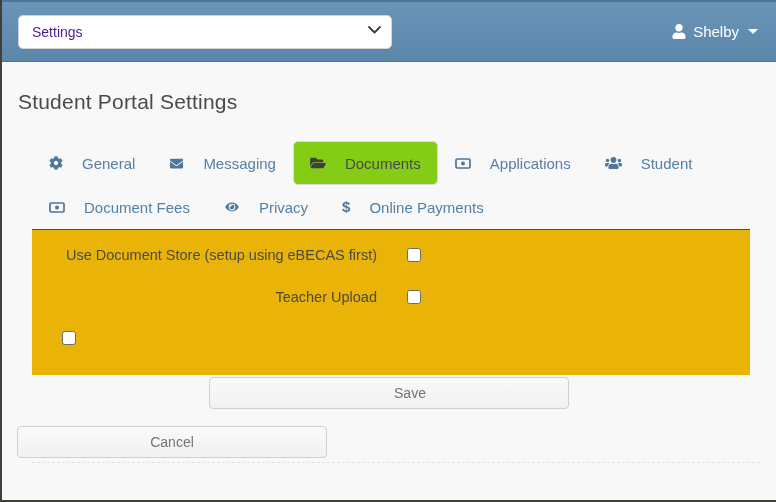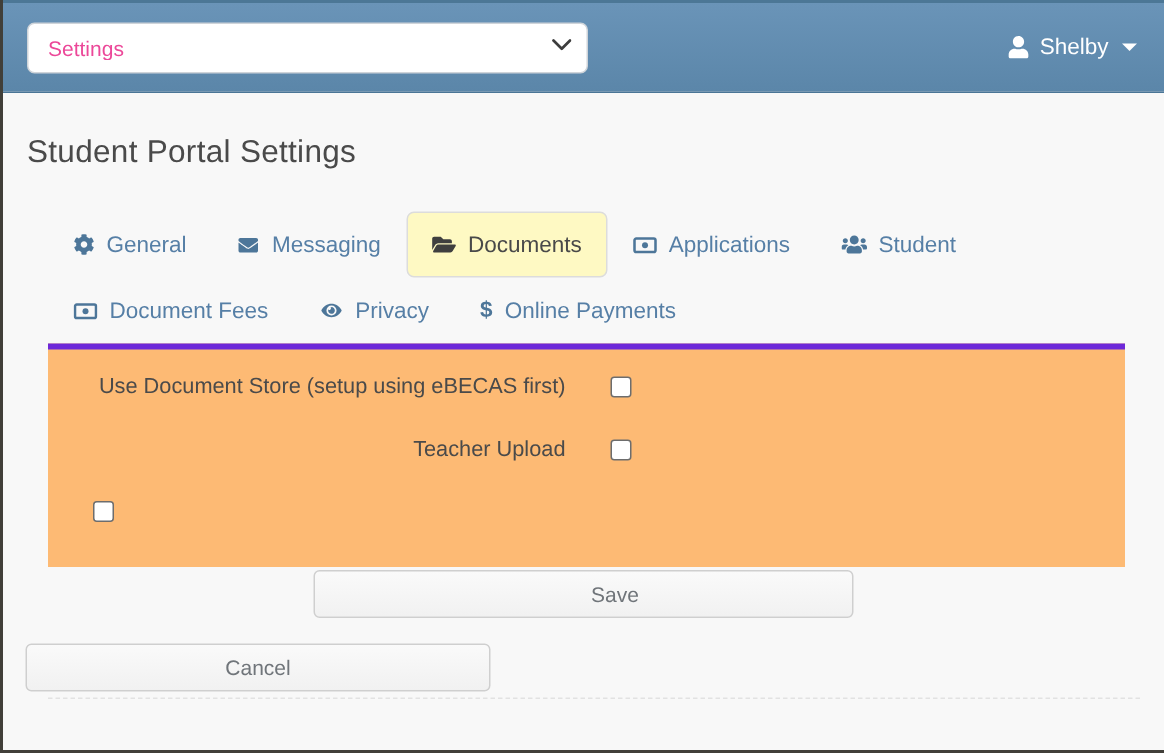--- a/index.html
+++ b/index.html
@@ -25,21 +25,21 @@
     justify-content: space-between;
     padding: 0 18px 0 16px;
   }
   .select-wrap { position: relative; width: 374px; height: 34px; }
   .nav-select {
     -webkit-appearance: none; appearance: none;
     width: 100%; height: 100%;
     border: 1px solid #cfd4d9;
     border-radius: 5px;
     background: #ffffff;
-    color: #ec4899;
+    color: #4c1d95;
     font-size: 14px;
     font-family: "Liberation Sans", sans-serif;
     padding: 0 30px 0 13px;
     outline: none;
   }
   .sel-chevron {
     position: absolute; right: 11px; top: 11px;
     pointer-events: none; color: #3d3d3d; line-height: 0;
   }
   .user {
@@ -62,46 +62,46 @@
     color: #4a4a4a;
     letter-spacing: .2px;
   }
 
   
   .tabs {
     display: flex; flex-wrap: wrap;
     margin: 27px 30px 0 30px;
   }
   .tab {
-    display: flex; align-items: center; gap: 8px;
+    display: flex; align-items: center; gap: 19px;
     height: 44px;
     padding: 0 16px;
     background: transparent;
     border: 1px solid transparent;
     font-size: 15px;
     color: #567fa6;
     font-family: "Liberation Sans", sans-serif;
     cursor: pointer;
     white-space: nowrap;
   }
   .tab .ticon { line-height: 0; color: #4d7699; }
   .tab.active {
-    background: #fef9c3;
+    background: #84cc16;
     border: 1px solid #dcdcdc;
     border-radius: 5px;
     color: #494949;
   }
   .tab.active .ticon { color: #3f3f3f; }
   .dollar-glyph { font-weight: bold; font-size: 15px; line-height: 14px; }
 
   
   .panel {
     margin: 0 26px 0 30px;
-    background: #fdba74;
-    border-top: 4px solid #6d28d9;
+    background: #eab308;
+    border-top: 1px solid #6d28d9;
     padding: 17px 0 30px 0;
   }
   .frow {
     display: flex; align-items: center;
     margin-bottom: 26px;
   }
   .frow:last-child { margin-bottom: 0; }
   .flabel {
     flex: 0 0 345px;
     text-align: right;

